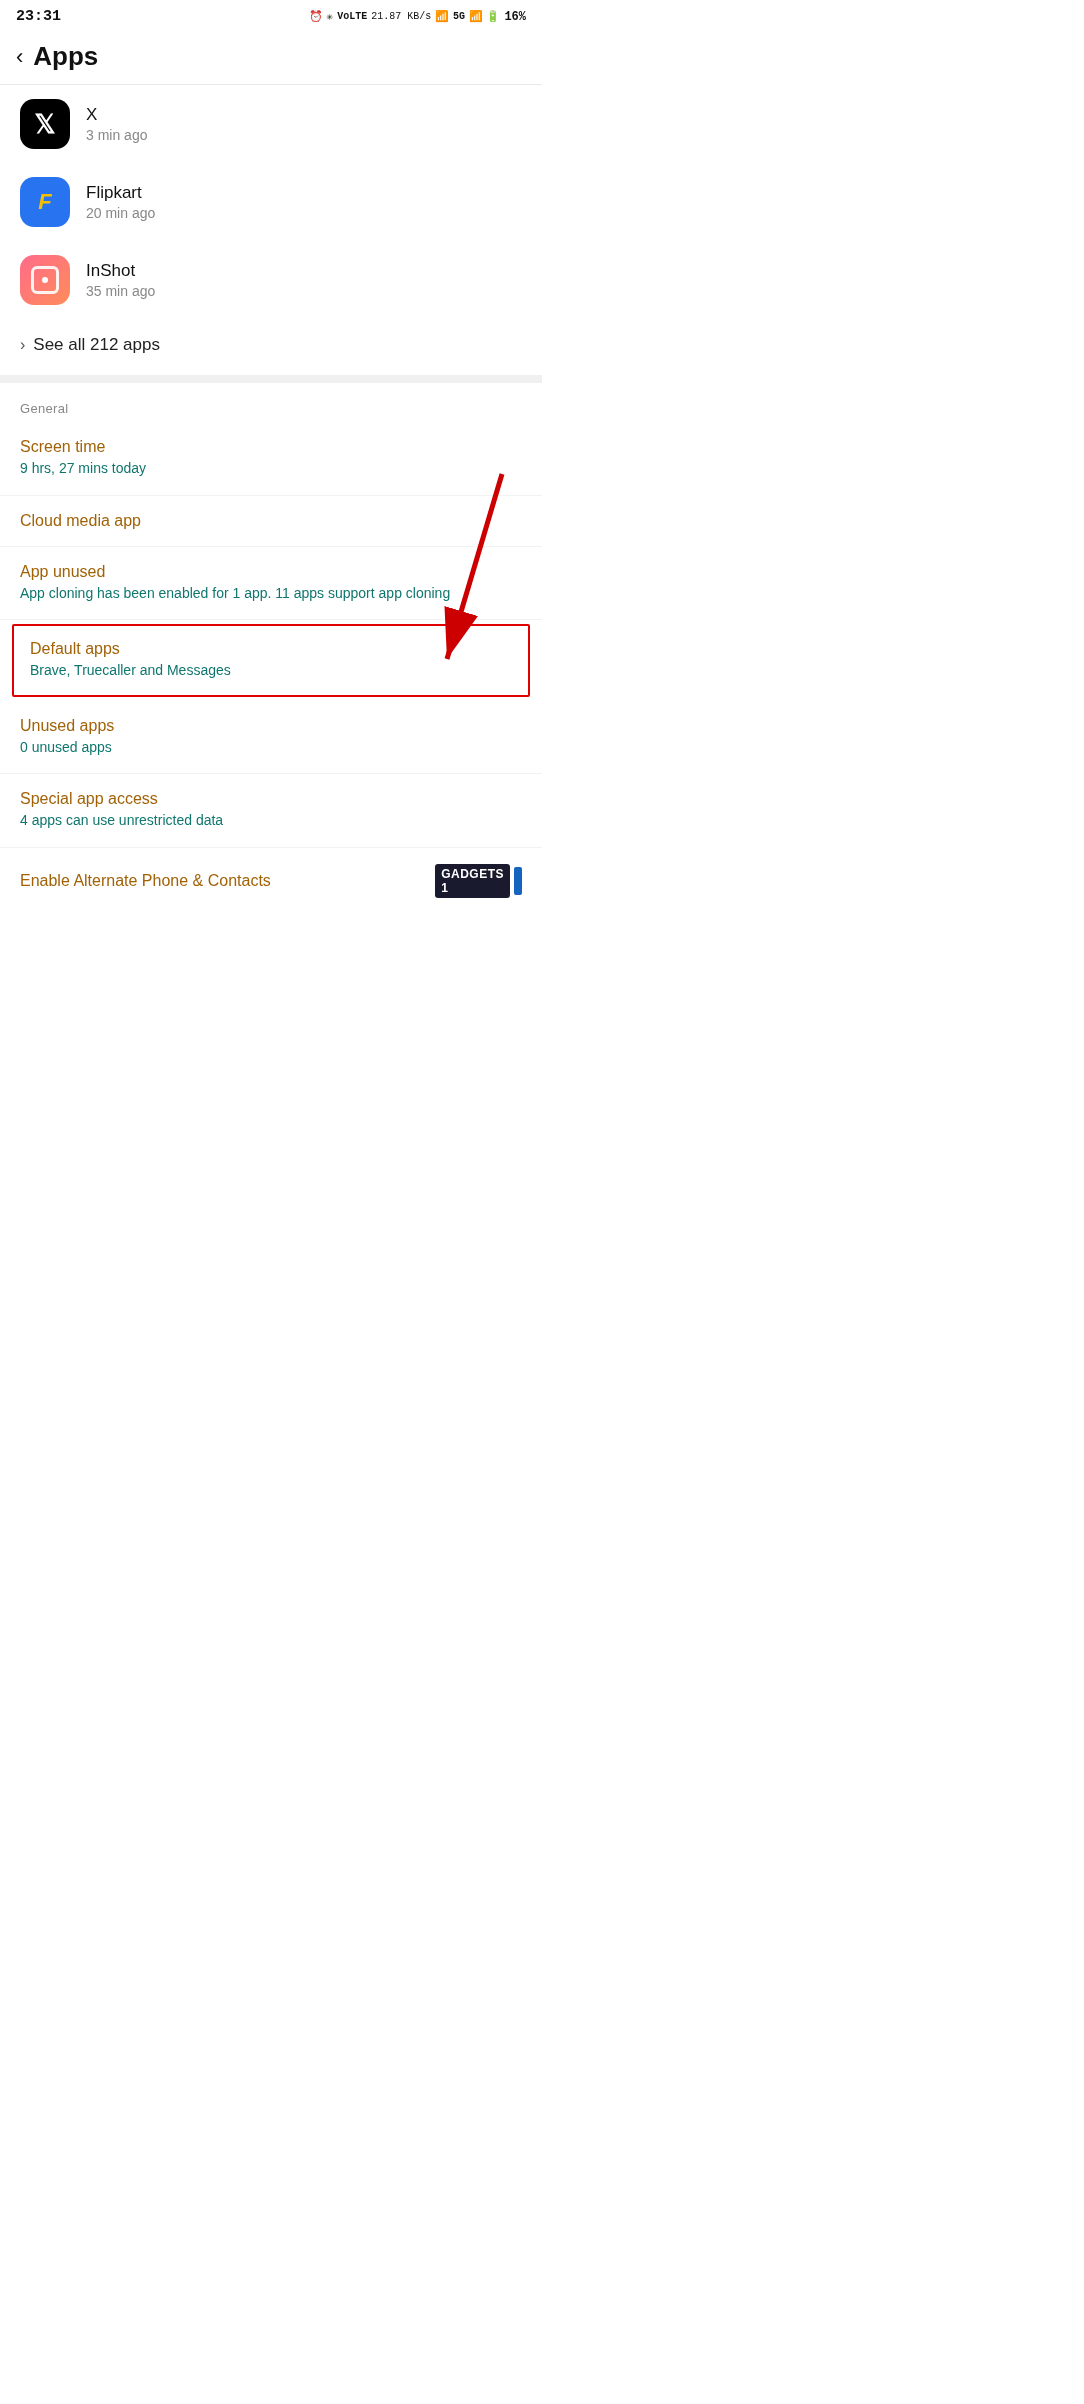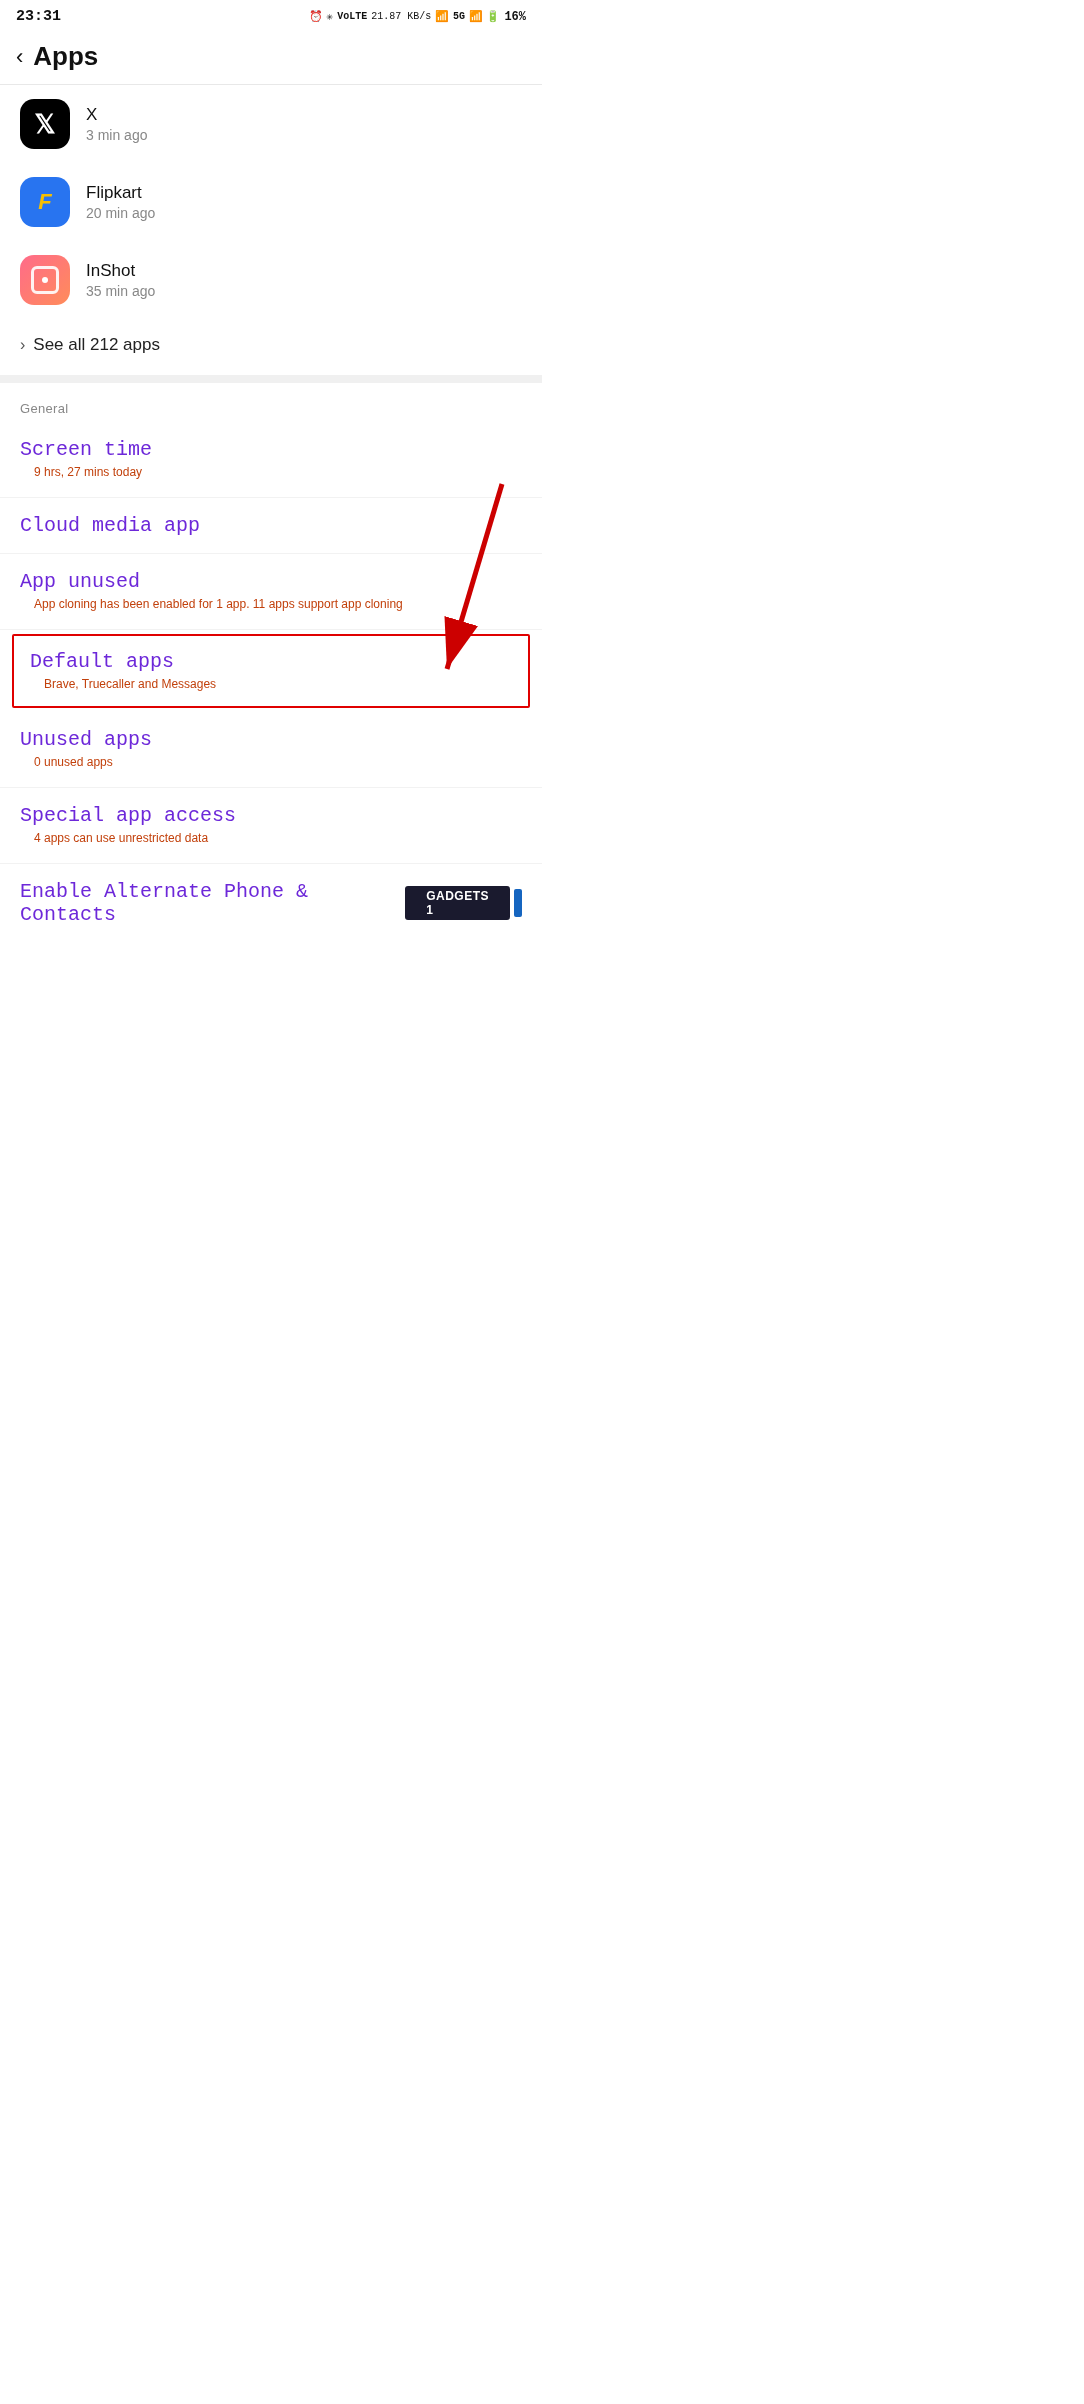--- a/index.html
+++ b/index.html
@@ -143,31 +143,29 @@
 
     .setting-item {
       padding: 16px 20px;
       cursor: pointer;
       border-bottom: 1px solid #f2f2f2;
     }
     .setting-item:last-child {
       border-bottom: none;
     }
     .setting-title {
-      font-size: 20px;
+      font-size: 16px;
       font-weight: 500;
-      color: #6d28d9;
-      font-family: Liberation Mono, monospace;
+      color: #a16207;
     }
     .setting-subtitle {
-      font-size: 12px;
-      color: #c2410c;
+      font-size: 14px;
+      color: #0f766e;
       margin-top: 3px;
       line-height: 1.4;
-      margin-left: 14px;
     }
 
     
     .default-apps-item {
       margin: 4px 12px;
       border: 2.5px solid #e00000;
       border-radius: 2px;
       padding: 14px 16px;
       cursor: pointer;
       background: #fff;
@@ -190,21 +188,21 @@
     .watermark-box {
       display: flex;
       align-items: center;
       gap: 4px;
     }
     .watermark-g1 {
       background: #1a1a2e;
       color: #fff;
       font-size: 12px;
       font-weight: 700;
-      padding: 3px 21px;
+      padding: 3px 6px;
       border-radius: 3px;
       letter-spacing: 0.5px;
     }
     .watermark-bar {
       width: 8px;
       height: 28px;
       background: #1565c0;
       border-radius: 2px;
     }
 

